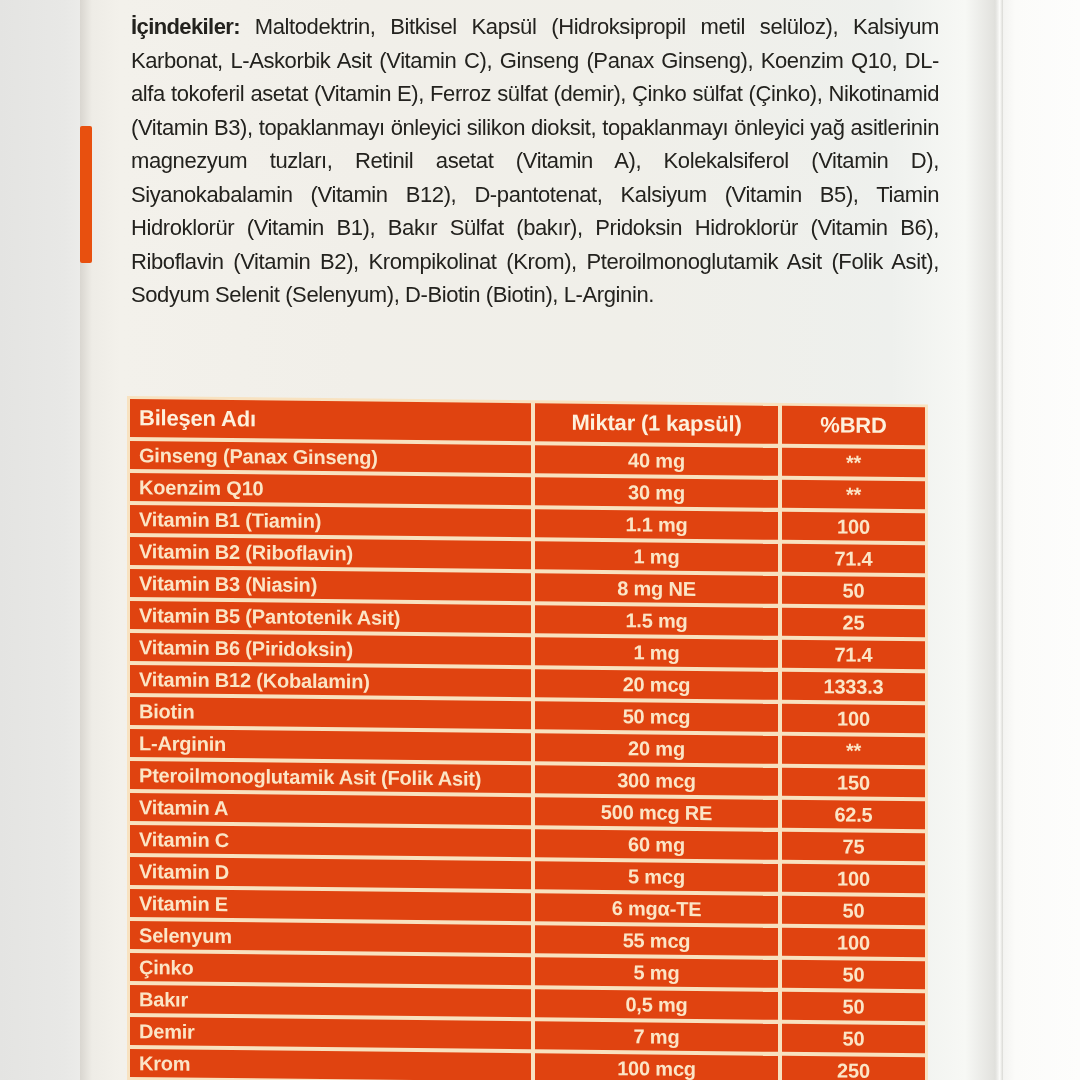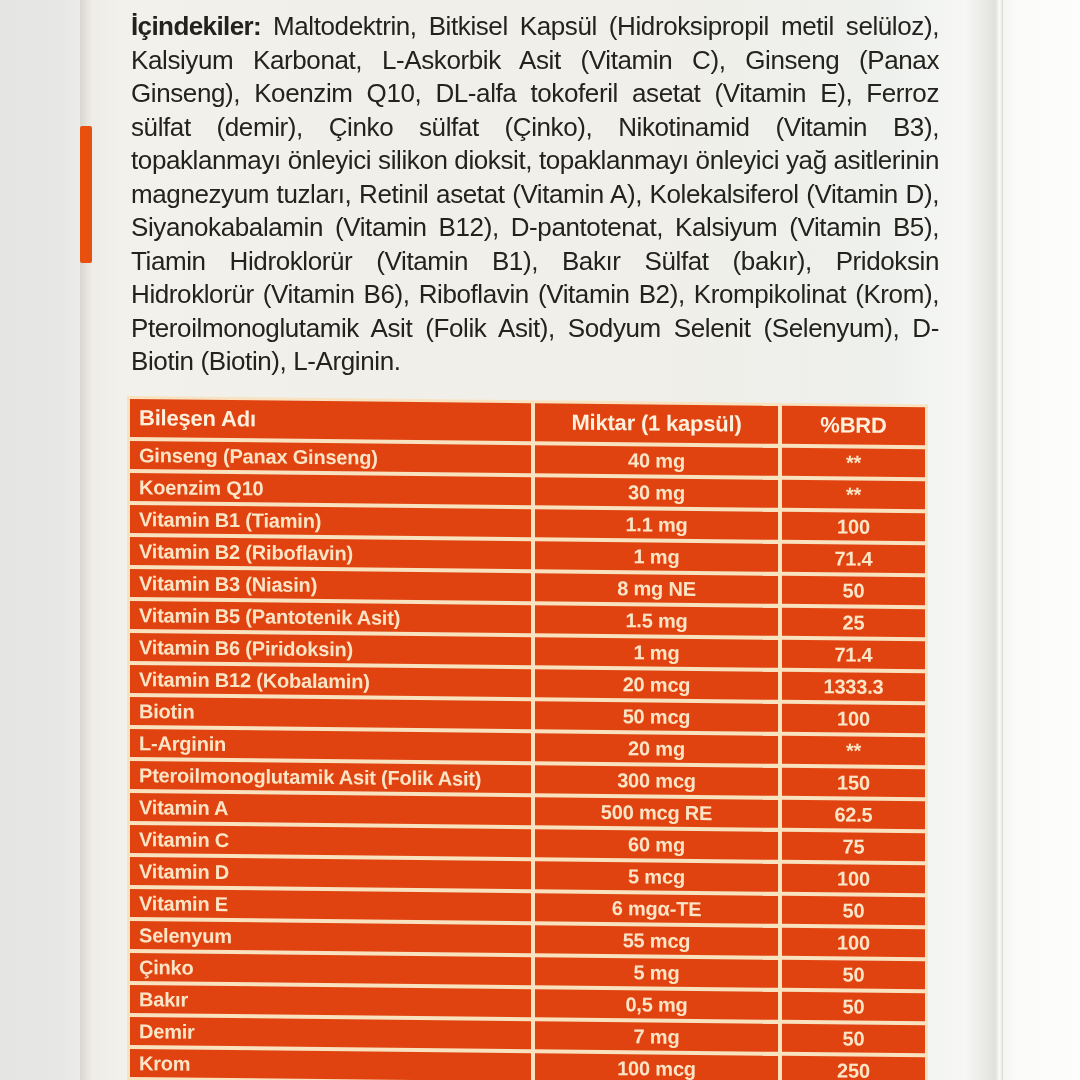--- a/index.html
+++ b/index.html
@@ -20,21 +20,21 @@
     position:absolute;left:995px;top:0;width:8px;height:1080px;
     background:linear-gradient(90deg,rgba(255,255,255,0),#fcfcfa 60%,#d9d9d5 100%);
   }
   .accent-bar{
     position:absolute;left:80px;top:126px;width:12px;height:137px;
     border-radius:2px;
   }
   
   .ingredients{
     position:absolute;left:131px;top:10px;width:808px;height:382px;overflow:hidden;
-    font-size:26px;line-height:33.5px;letter-spacing:-0.4px;
+    font-size:22px;line-height:33.5px;letter-spacing:-0.4px;
     color:#23221e;text-align:justify;
   }
   .ingredients b{font-weight:bold;letter-spacing:-0.6px;}
   
   .table{
     position:absolute;left:127px;top:396px;width:801px;
     box-sizing:border-box;padding:3px;
     display:flex;flex-direction:column;row-gap:4px;
     transform:skewY(0.6deg);transform-origin:0 0;
   }

